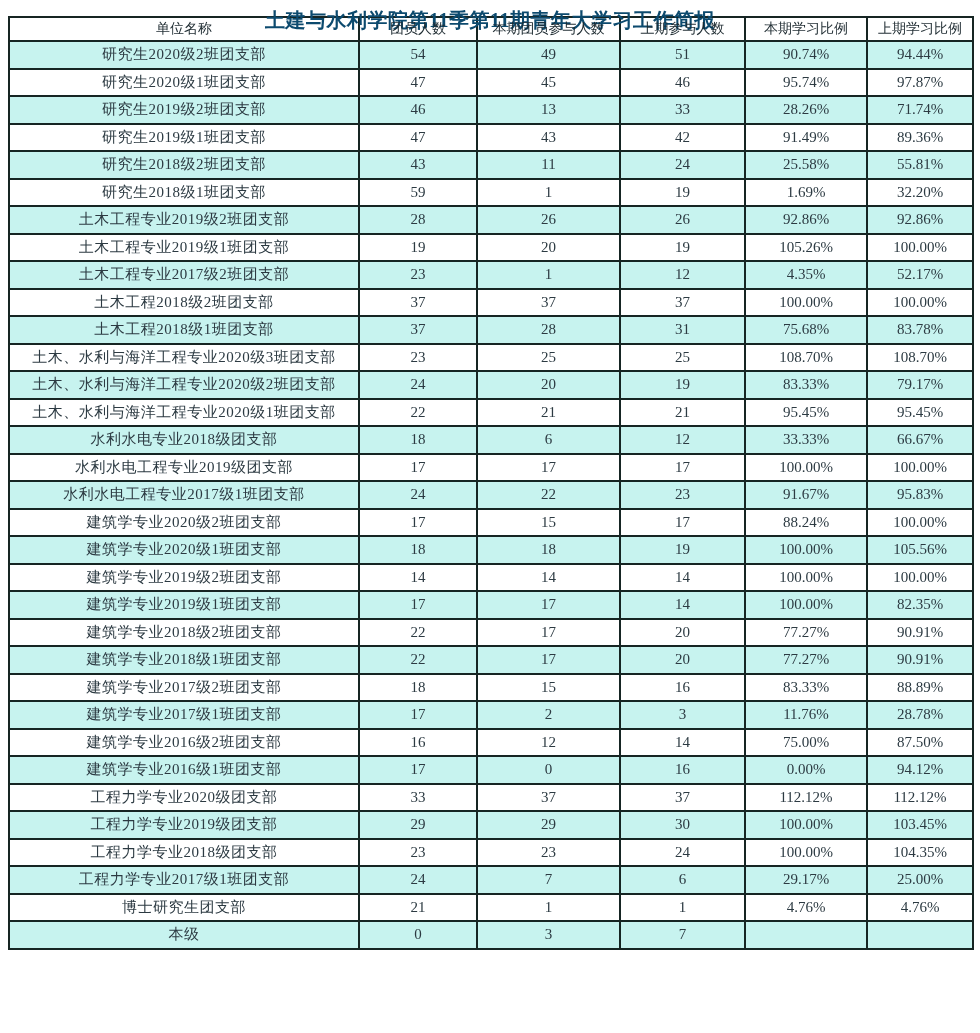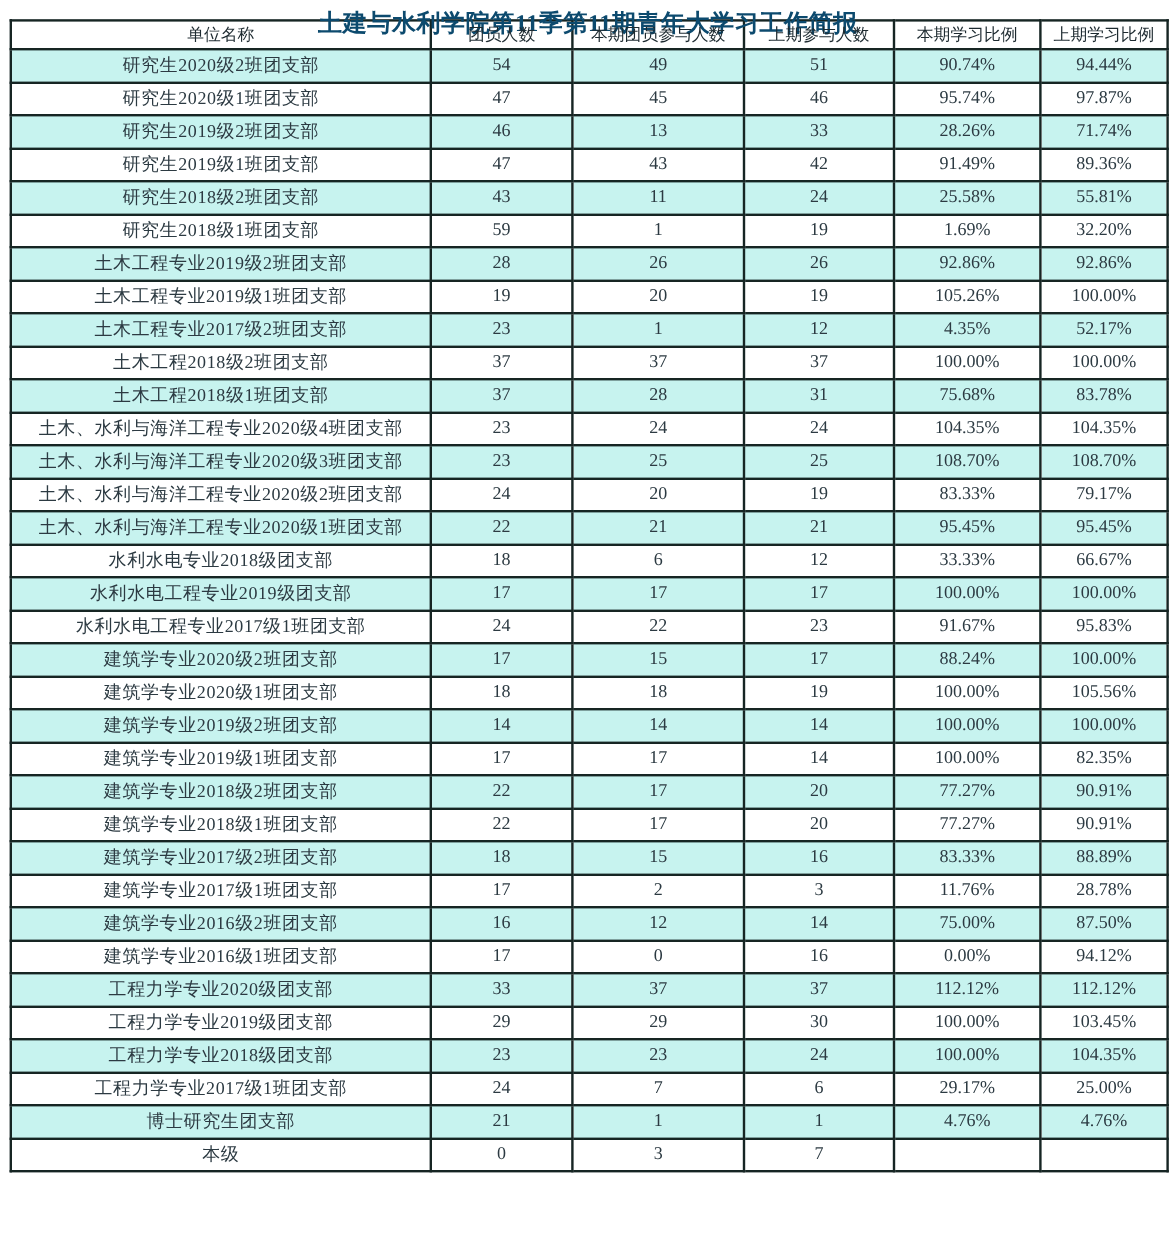--- a/index.html
+++ b/index.html
@@ -174,28 +174,20 @@
         </tr>
         <tr>
           <td class="unit-cell">土木工程2018级1班团支部</td>
           <td>37</td>
           <td>28</td>
           <td>31</td>
           <td>75.68%</td>
           <td>83.78%</td>
         </tr>
         <tr>
-          <td class="unit-cell">土木、水利与海洋工程专业2020级4班团支部</td>
-          <td>23</td>
-          <td>24</td>
-          <td>24</td>
-          <td>104.35%</td>
-          <td>104.35%</td>
-        </tr>
-        <tr>
           <td class="unit-cell">土木、水利与海洋工程专业2020级3班团支部</td>
           <td>23</td>
           <td>25</td>
           <td>25</td>
           <td>108.70%</td>
           <td>108.70%</td>
         </tr>
         <tr>
           <td class="unit-cell">土木、水利与海洋工程专业2020级2班团支部</td>
           <td>24</td>

